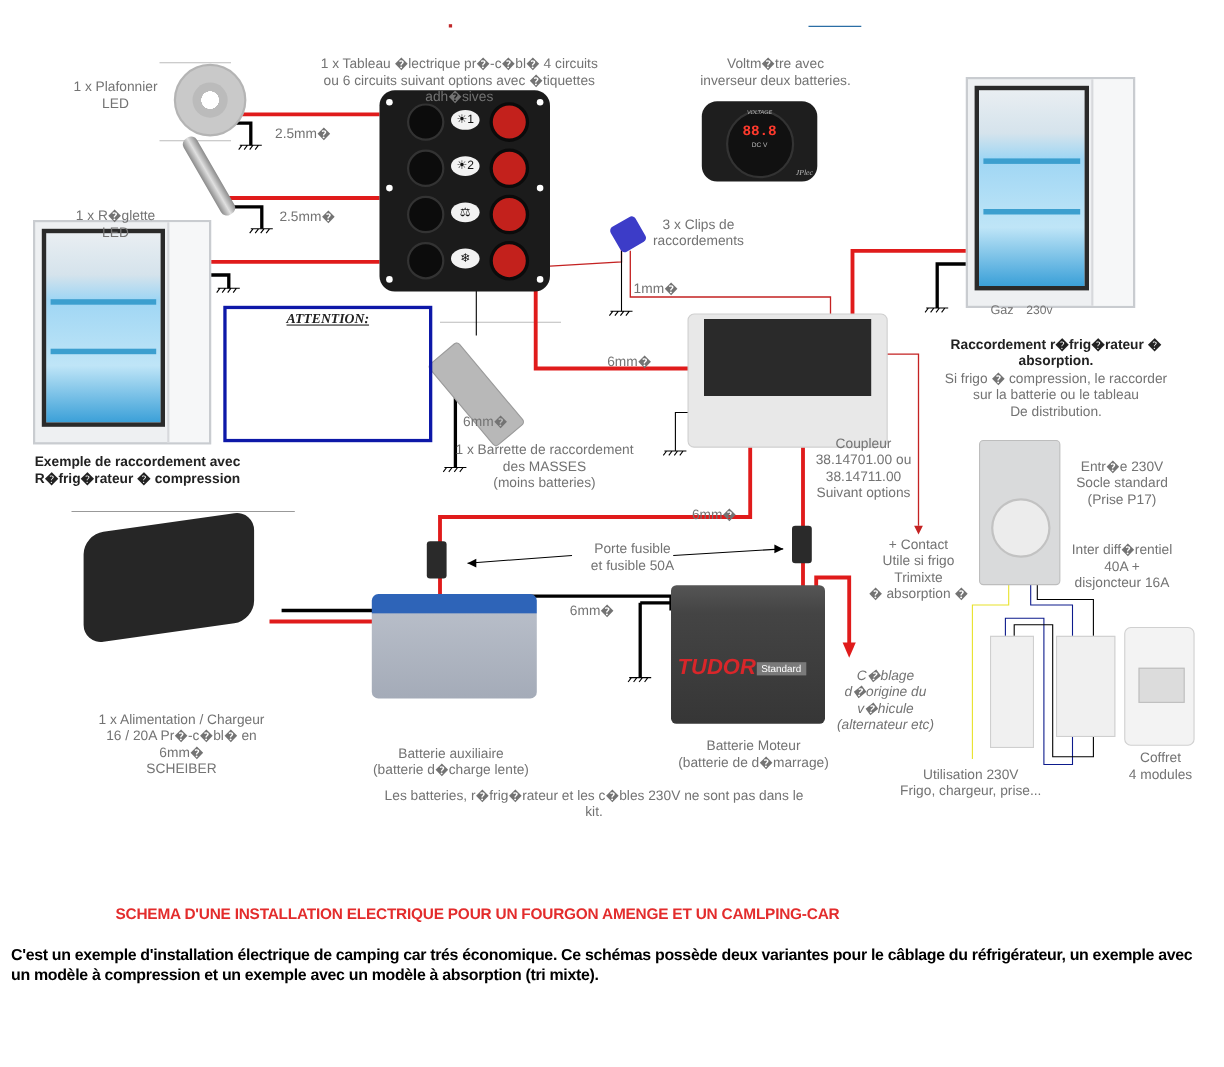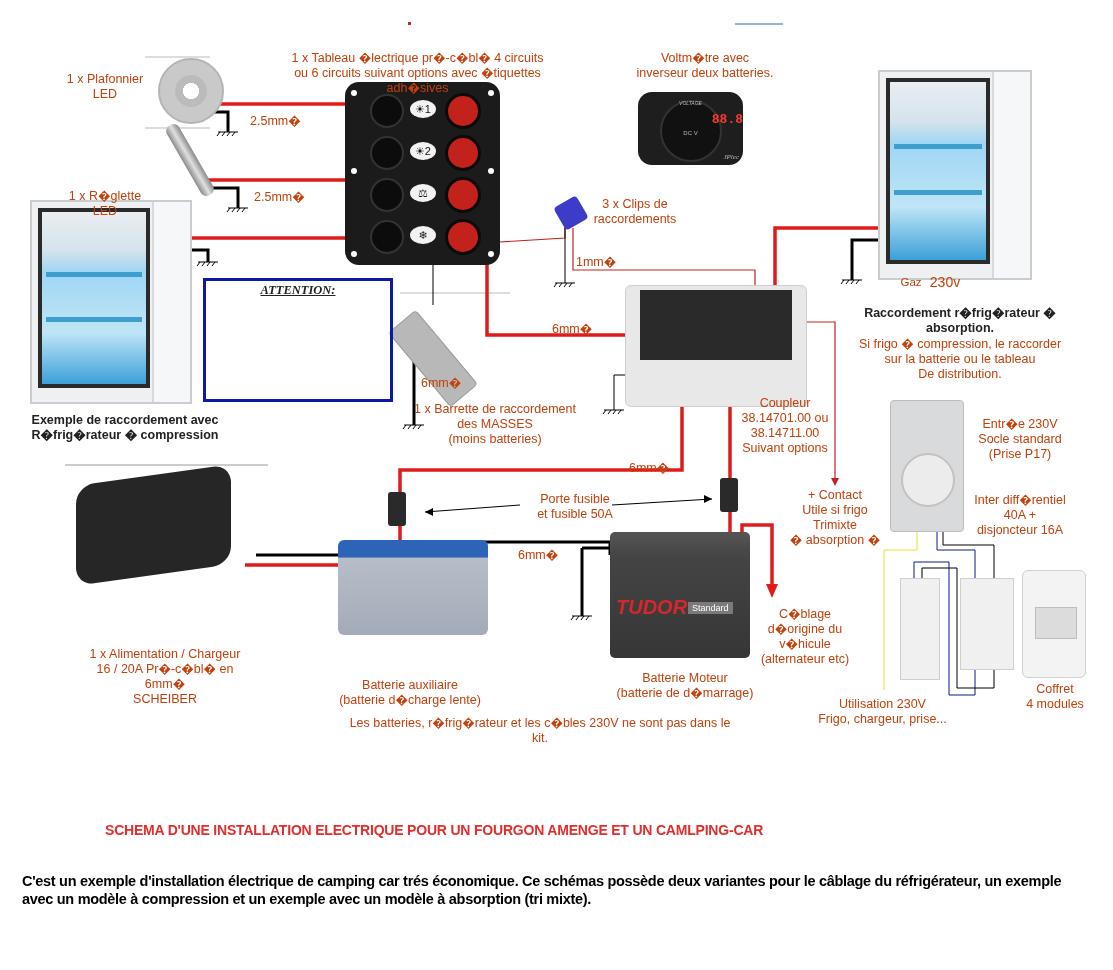--- a/index.html
+++ b/index.html
@@ -1,38 +1,38 @@
 <!DOCTYPE html>
 <html><head>
 <meta charset="utf-8">
 <style>
   html, body { margin:0; padding:0; background:#ffffff; }
   body { width:1113px; height:970px; position:relative; overflow:hidden; font-family:"Liberation Sans", sans-serif; color:#222; }
-  .lbl { position:absolute; font-size:12.5px; line-height:15px; text-align:center; color:#c2410c; white-space:pre-line; }
+  .lbl { position:absolute; font-size:12.5px; line-height:15px; text-align:center; color:#737373; white-space:pre-line; }
   .bold { font-weight:bold; color:#222; }
   svg.wires { position:absolute; left:0; top:0; width:1113px; height:970px; }
   .attention { position:absolute; left:203px; top:278px; width:190px; height:124px; border:3px solid #0d18a8; box-sizing:border-box; font-family:"Liberation Serif", serif; font-style:italic; font-size:11.5px; line-height:15.5px; text-align:center; overflow:hidden; padding-top:2px; }
   .attention .att-title { font-weight:bold; text-decoration:underline; font-size:12.5px; }
   .title-red { position:absolute; left:105px; top:822px; font-size:14px; font-weight:bold; color:#e32c2c; letter-spacing:-0.2px;text-align:center; }
   .desc { position:absolute; left:10px; top:860px; width:1090px; font-size:14.5px; font-weight:bold; line-height:18px; color:#000; letter-spacing:-0.3px; }
-  .desc p { margin:12px; }
+  .desc p { margin:0; }
   
   .panel { position:absolute; left:345px; top:82px; width:155px; height:183px; background:#1b1b1b; border-radius:14px; }
   .panel .row { position:absolute; left:0; width:155px; height:40px; }
   .toggle { position:absolute; left:25px; top:4px; width:30px; height:30px; border-radius:50%; background:#0c0c0c; border:2px solid #333; }
   .badge { position:absolute; left:65px; top:10px; width:26px; height:18px; border-radius:50%; background:#f2f2f2; font-size:11px; text-align:center; line-height:18px; color:#111; }
   .redbtn { position:absolute; left:100px; top:3px; width:30px; height:30px; border-radius:50%; background:#c3211c; border:3px solid #0b0b0b; }
   .screw { position:absolute; width:6px; height:6px; border-radius:50%; background:#fff; }
   .fridge { position:absolute; background:#eef0f2; border:2px solid #c9ccd0; }
   .fridge .inner { position:absolute; left:6px; top:6px; right:40px; bottom:14px; background:linear-gradient(180deg,#e9eef2 0%,#d5e3ec 22%,#9fd6f4 35%,#bfe5f7 70%,#3ba0d8 100%); border:4px solid #2a2a2a; }
   .fridge .door { position:absolute; right:0; top:0; width:36px; bottom:0; background:#f6f7f8; border-left:2px solid #d7d9dc; }
   .fridge .shelf { position:absolute; left:4px; right:4px; height:5px; background:#3c9fcf; }
   .voltmeter { position:absolute; left:638px; top:92px; width:105px; height:73px; background:#1e1e1e; border-radius:14px; }
   .voltmeter .dial { position:absolute; left:22px; top:8px; width:58px; height:58px; border-radius:50%; background:#111; border:2px solid #333; }
-  .voltmeter .digits { position:absolute; left:0; top:20px; width:100%; text-align:right; color:#ff3a2d; font-family:"Liberation Mono", monospace; font-size:13px; font-weight:bold; }
+  .voltmeter .digits { position:absolute; left:0; top:20px; width:100%; text-align:center; color:#ff3a2d; font-family:"Liberation Mono", monospace; font-size:13px; font-weight:bold; }
   .voltmeter .vtxt { position:absolute; left:0; top:8px; width:100%; text-align:center; color:#bbb; font-size:5px; font-style:italic; }
   .voltmeter .dctxt { position:absolute; left:0; top:38px; width:100%; text-align:center; color:#bbb; font-size:6px; }
   .voltmeter .brand { position:absolute; right:4px; bottom:4px; color:#bbb; font-size:7px; font-style:italic; font-family:"Liberation Serif", serif; }
   .coupler { position:absolute; left:625px; top:285px; width:180px; height:120px; background:#e8e8e8; border:1px solid #cfcfcf; border-radius:6px; }
   .coupler .top { position:absolute; left:14px; top:4px; right:14px; height:70px; background:#2a2a2a; }
   .bat-aux { position:absolute; left:338px; top:540px; width:150px; height:95px; background:linear-gradient(180deg,#2e64b8 0%,#2e64b8 18%,#b7bdc8 19%,#a4abb8 100%); border-radius:6px; }
   .bat-mot { position:absolute; left:610px; top:532px; width:140px; height:126px; background:linear-gradient(180deg,#555 0%,#444 20%,#363636 100%); border-radius:5px; }
   .tudor { position:absolute; left:6px; top:64px; color:#d8262a; font-weight:bold; font-style:italic; font-size:20px; }
   .std { position:absolute; left:78px; top:70px; background:#7a7a7a; color:#fff; font-size:9px; padding:1px 4px; }
   .charger { position:absolute; left:76px; top:475px; width:155px; height:100px; background:#262626; border-radius:18px; transform:skewY(-8deg); }
@@ -241,21 +241,21 @@
 des MASSES
 (moins batteries)</div>
 <div class="lbl bold" style="left:10px;top:413px;width:230px;">Exemple de raccordement avec
 R�frig�rateur � compression</div>
 <div class="lbl bold" style="left:845px;top:306px;width:230px;">Raccordement r�frig�rateur �
 absorption.</div>
 <div class="lbl" style="left:845px;top:337px;width:230px;">Si frigo � compression, le raccorder
 sur la batterie ou le tableau
 De distribution.</div>
 <div class="lbl" style="left:896px;top:275px;width:30px;font-size:11.5px;">Gaz</div>
-<div class="lbl" style="left:925px;top:275px;width:40px;font-size:14px;">230v</div>
+<div class="lbl" style="left:925px;top:275px;width:40px;font-size:11px;">230v</div>
 <div class="lbl" style="left:730px;top:396px;width:110px;">Coupleur
 38.14701.00 ou
 38.14711.00
 Suivant options</div>
 <div class="lbl" style="left:520px;top:492px;width:110px;">Porte fusible
 et fusible 50A</div>
 <div class="lbl" style="left:780px;top:488px;width:110px;">+ Contact
 Utile si frigo
 Trimixte
 � absorption �</div>
@@ -266,21 +266,21 @@
 40A +
 disjoncteur 16A</div>
 <div class="lbl" style="left:65px;top:647px;width:200px;">1 x Alimentation / Chargeur
 16 / 20A Pr�-c�bl� en
 6mm�
 SCHEIBER</div>
 <div class="lbl" style="left:330px;top:678px;width:160px;">Batterie auxiliaire
 (batterie d�charge lente)</div>
 <div class="lbl" style="left:600px;top:671px;width:170px;">Batterie Moteur
 (batterie de d�marrage)</div>
-<div class="lbl" style="left:750px;top:607px;width:110px;">C�blage
+<div class="lbl" style="left:750px;top:607px;width:110px;font-style:italic;">C�blage
 d�origine du
 v�hicule
 (alternateur etc)</div>
 <div class="lbl" style="left:330px;top:716px;width:420px;">Les batteries, r�frig�rateur et les c�bles 230V ne sont pas dans le
 kit.</div>
 <div class="lbl" style="left:805px;top:697px;width:155px;">Utilisation 230V
 Frigo, chargeur, prise...</div>
 <div class="lbl" style="left:1015px;top:682px;width:80px;">Coffret
 4 modules</div>
 

